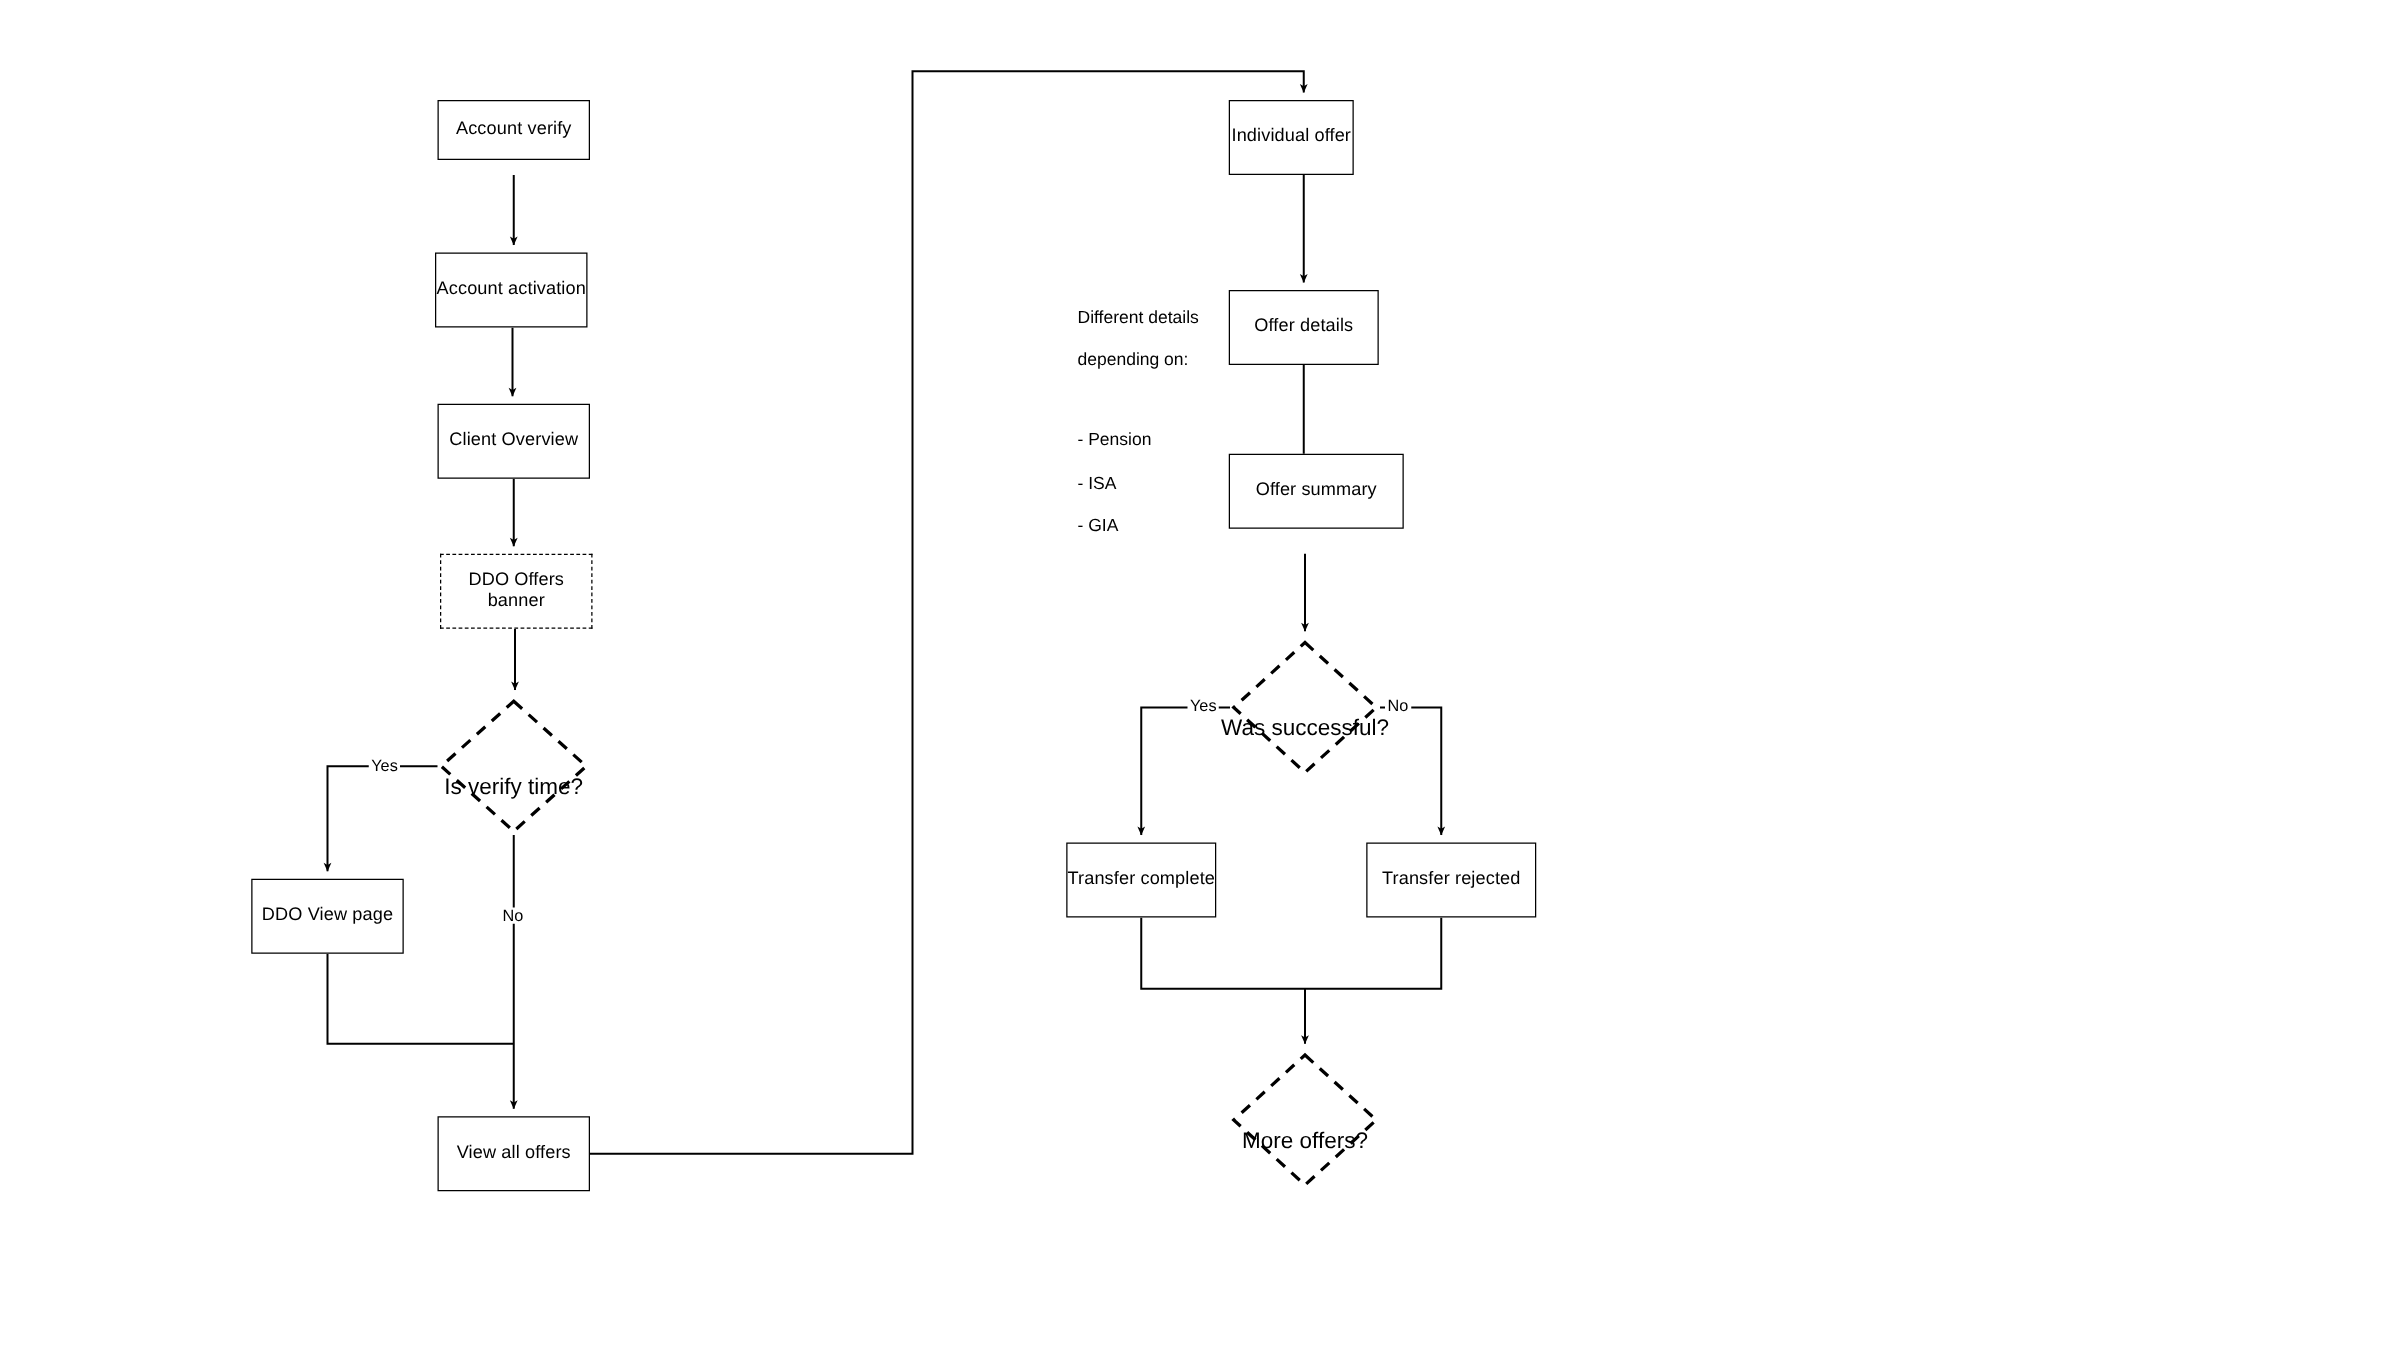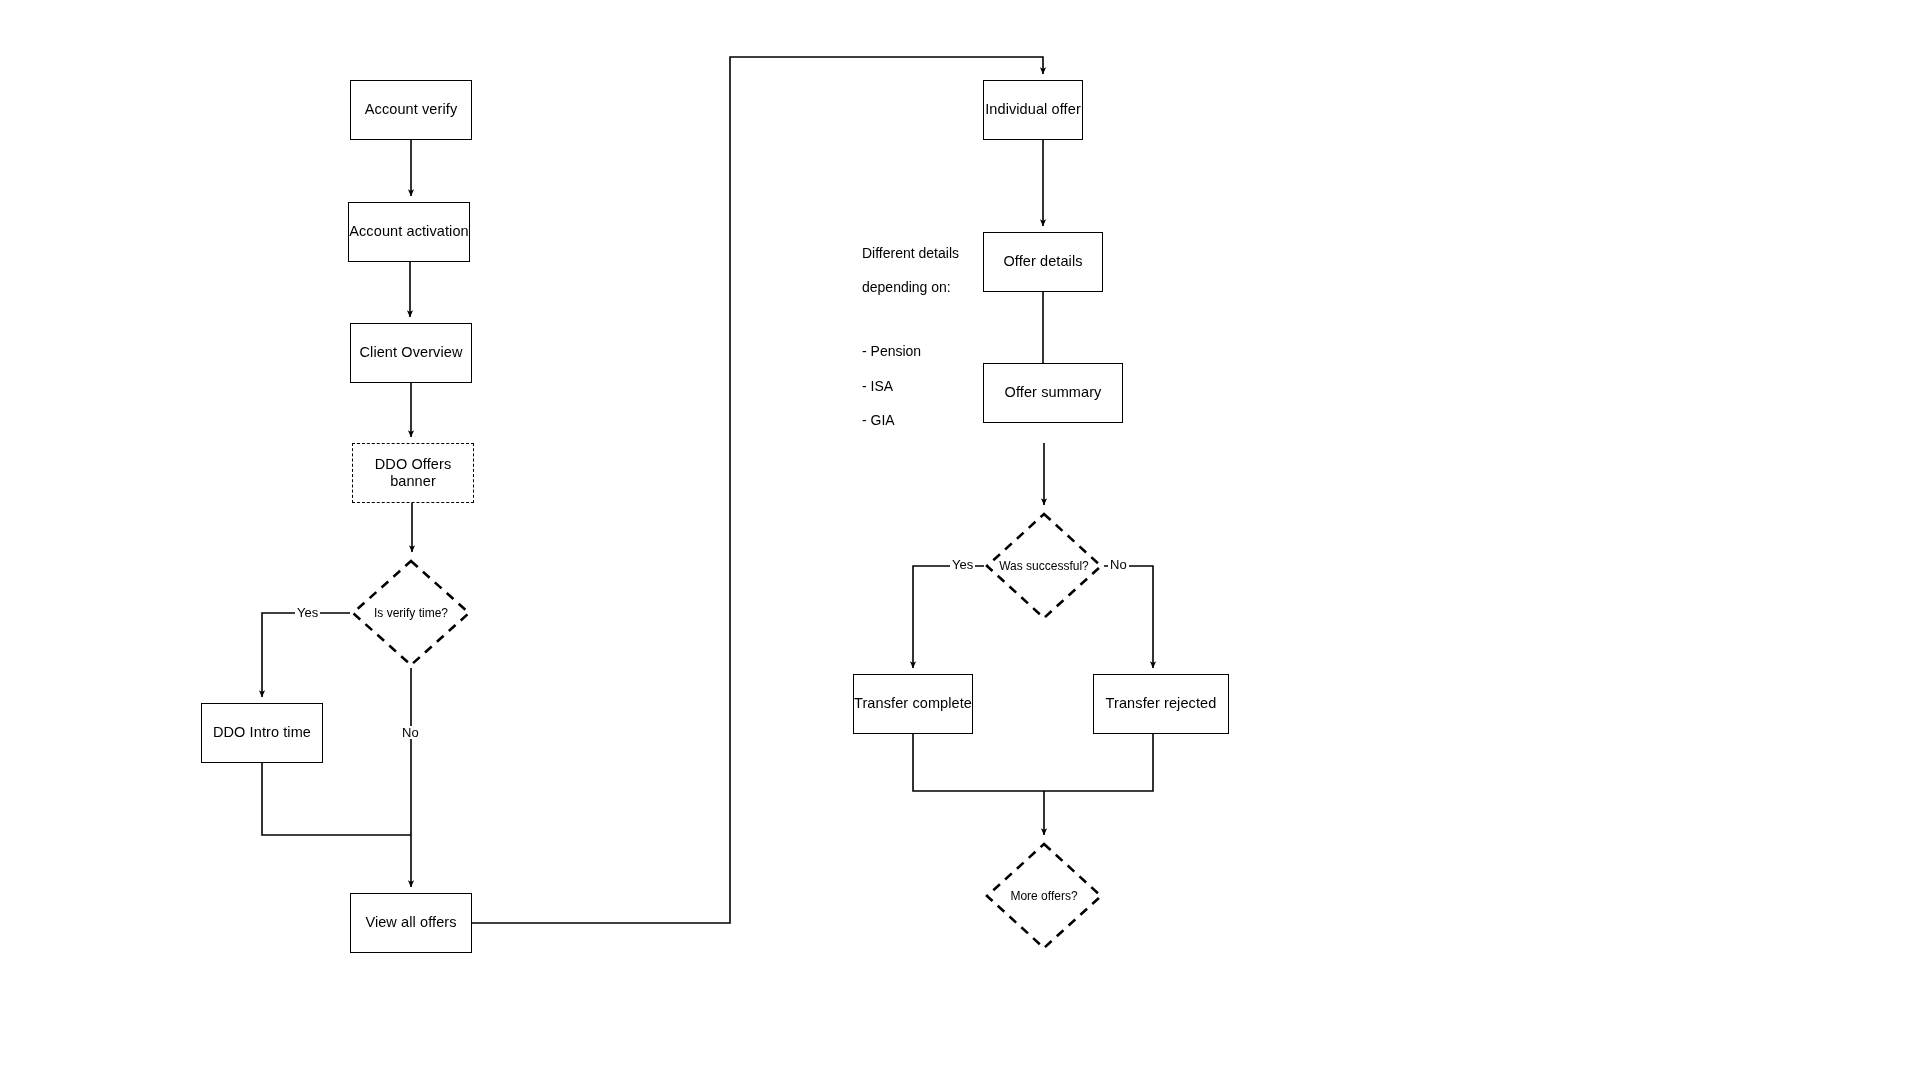--- a/index.html
+++ b/index.html
@@ -54,27 +54,27 @@
   .diamond-shape {
     position: absolute;
     left: 0;
     top: 0;
     width: 100%;
     height: 100%;
   }
   .diamond-label {
     position: absolute;
     left: 0;
-    top: 0;
+    top: 16px;
     width: 100%;
     height: 100%;
     display: flex;
     align-items: center;
     justify-content: center;
-    font-size: 12px;
+    font-size: 18px;
     color: #000000;
     white-space: nowrap;
     background: transparent;
   }
   .edge-label {
     position: absolute;
     font-size: 13px;
     color: #000000;
     background: #ffffff;
     padding: 0 2px;
@@ -129,21 +129,21 @@
 
       <path d="M984,566 L913,566 L913,668" marker-end="url(#arrow)"></path>
 
       <path d="M1104,566 L1153,566 L1153,668" marker-end="url(#arrow)"></path>
 
       <path d="M913,734 L913,791 L1153,791 L1153,734"></path>
       <path d="M1044,791 L1044,835" marker-end="url(#arrow)"></path>
     </g>
   </svg>
 
-  <div class="node proc" style="left:350px; top:80px; width:122px; height:60px;">
+  <div class="node proc" style="left:350px; top:80px; width:122px; height:48px;">
     <span>Account verify</span>
   </div>
 
   <div class="node proc" style="left:348px; top:202px; width:122px; height:60px;">
     <span>Account activation</span>
   </div>
 
   <div class="node proc" style="left:350px; top:323px; width:122px; height:60px;">
     <span>Client Overview</span>
   </div>
@@ -155,21 +155,21 @@
   <div class="diamond-wrap" style="left:350px; top:558px; width:122px; height:110px;">
     <svg class="diamond-shape" viewBox="0 0 122 110" preserveAspectRatio="none">
       <polygon points="61,3 119,55 61,107 3,55" fill="#ffffff" stroke="#000000" stroke-width="2.6" stroke-dasharray="9,7" vector-effect="non-scaling-stroke"></polygon>
     </svg>
     <div class="diamond-label">
       <span>Is verify time?</span>
     </div>
   </div>
 
   <div class="node proc" style="left:201px; top:703px; width:122px; height:60px;">
-    <span>DDO Intro time</span>
+    <span>DDO View page</span>
   </div>
 
   <div class="node proc" style="left:350px; top:893px; width:122px; height:60px;">
     <span>View all offers</span>
   </div>
 
   <div class="node proc" style="left:983px; top:80px; width:100px; height:60px;align-items:center;">
     <span>Individual offer</span>
   </div>
 

